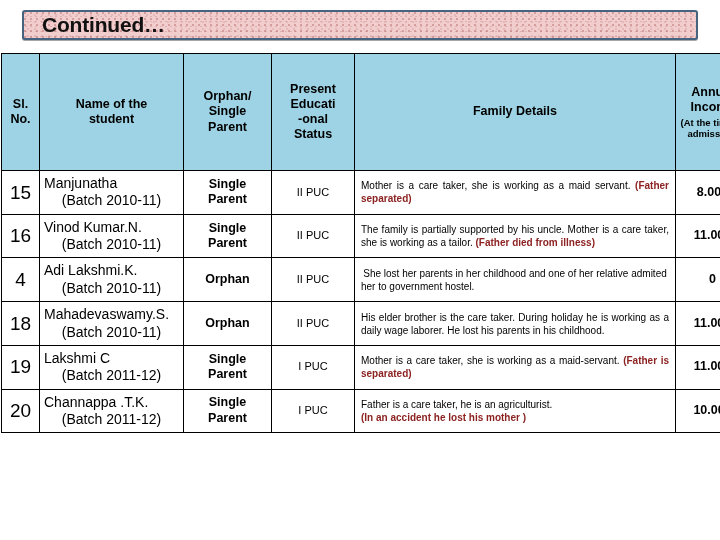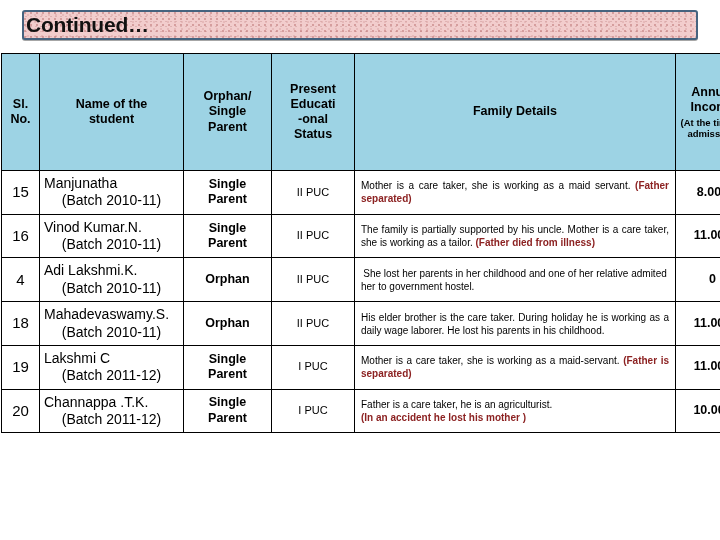--- a/index.html
+++ b/index.html
@@ -31,21 +31,21 @@
     background-color: #f2cdcd;
     background-image:
       radial-gradient(circle at 1px 1px, rgba(190,120,120,0.55) 0.8px, transparent 1.1px),
       radial-gradient(circle at 4px 3px, rgba(215,160,160,0.45) 0.8px, transparent 1.1px),
       radial-gradient(circle at 2px 5px, rgba(175,110,110,0.30) 0.7px, transparent 1.0px);
     background-size: 6px 6px, 7px 7px, 5px 5px;
     box-shadow: 0 1px 0 rgba(0,0,0,0.35);
   }
   .banner-text {
     position: absolute;
-    left: 4px;
+    left: 20px;
     top: 50%;
     transform: translateY(-50%);
     font-size: 21px;
     font-weight: bold;
     color: #111111;
     letter-spacing: -0.2px;
     white-space: nowrap;
   }
 
   
@@ -91,21 +91,21 @@
   }
 
   tbody td {
     font-size: 12.5px;
     line-height: 1.24;
     padding: 4px 4px;
     background: #ffffff;
   }
   td.c-sl {
     text-align: center;
-    font-size: 15px;
+    font-size: 19px;
     padding: 4px 2px;
   }
   td.c-name {
     text-align: left;
     padding-left: 4px;
     font-size: 14px;
   }
   td.c-name .batch { display: block; text-align: center; }
   td.c-orphan {
     text-align: center;

